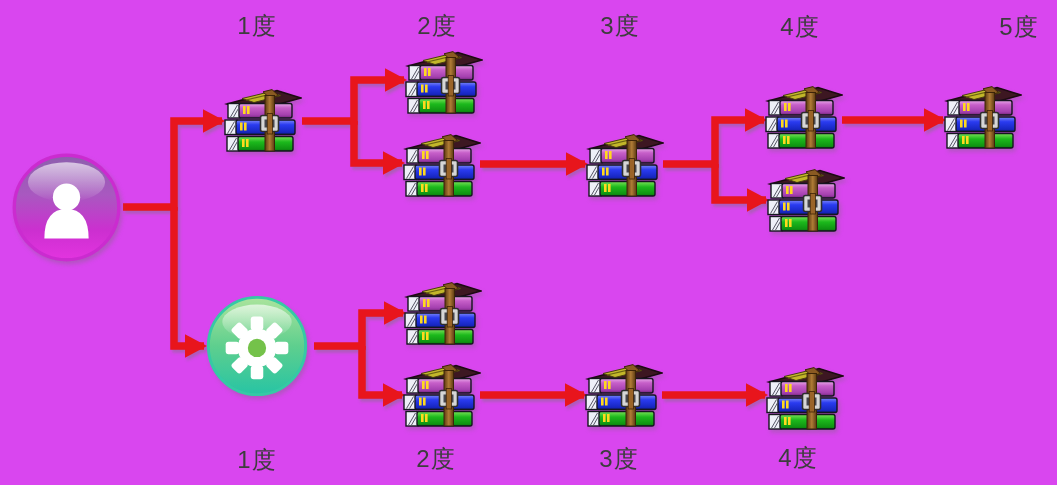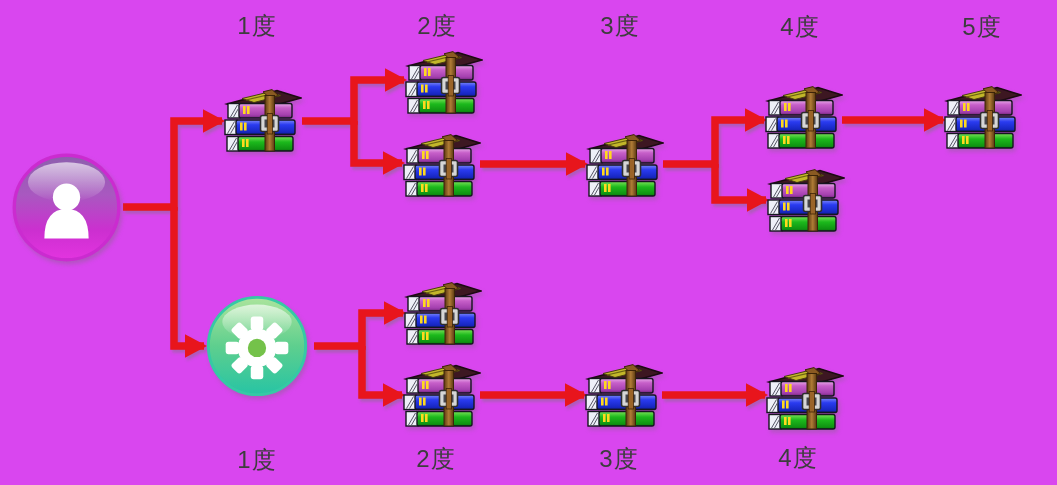--- a/index.html
+++ b/index.html
@@ -149,21 +149,21 @@
         <polyline points="362,346 362,395 402,395" fill="none" stroke="#e8151c" stroke-width="7.5" stroke-linejoin="miter" marker-end="url(#arrowhead)"></polyline>
         <polyline points="480,395 584,395" fill="none" stroke="#e8151c" stroke-width="7.5" stroke-linejoin="miter" marker-end="url(#arrowhead)"></polyline>
         <polyline points="662,395 765,395" fill="none" stroke="#e8151c" stroke-width="7.5" stroke-linejoin="miter" marker-end="url(#arrowhead)"></polyline>
       </g>
   </svg>
   <div id="labels-top">
       <div class="degree-label" style="left: 257px; top: 26px;">1度</div>
       <div class="degree-label" style="left: 437px; top: 26px;">2度</div>
       <div class="degree-label" style="left: 620px; top: 26px;">3度</div>
       <div class="degree-label" style="left: 800px; top: 27px;">4度</div>
-      <div class="degree-label" style="left: 982px; top: 27px; text-align: right;">5度</div>
+      <div class="degree-label" style="left: 1019px; top: 27px; text-align: right;">5度</div>
     </div>
   <div id="labels-bottom">
       <div class="degree-label" style="left: 257px; top: 460px;">1度</div>
       <div class="degree-label" style="left: 436px; top: 459px;">2度</div>
       <div class="degree-label" style="left: 619px; top: 459px;">3度</div>
       <div class="degree-label" style="left: 798px; top: 458px;">4度</div>
     </div>
   <div id="nodes">
       <svg class="node" width="113" height="113" viewBox="0 0 120 120" style="left: 9.5px; top: 150.5px;">
         <use href="#person-sphere" xlink:href="#person-sphere"></use>

